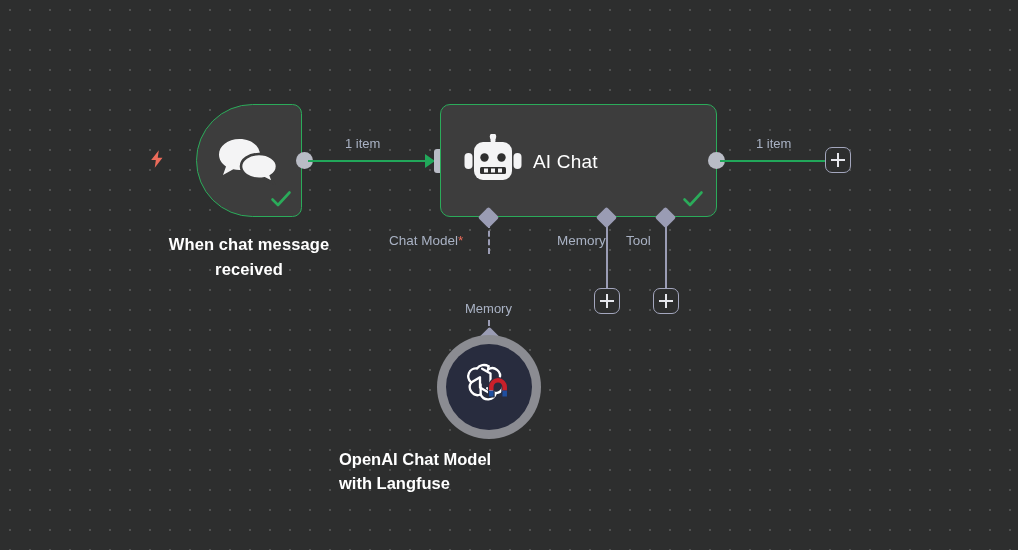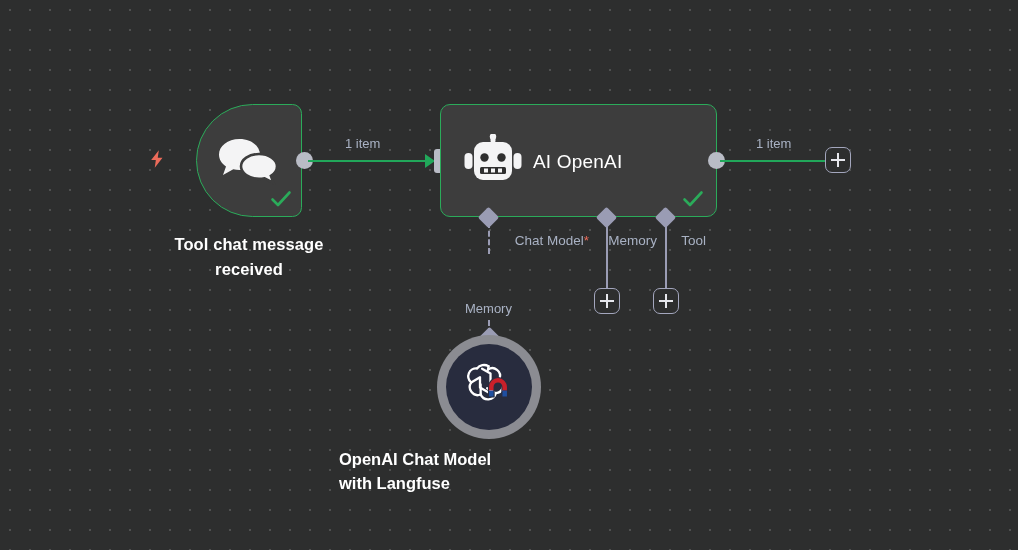--- a/index.html
+++ b/index.html
@@ -121,21 +121,21 @@
     height: 15px;
     background: #9a9cb4;
     transform: rotate(45deg);
     border-radius: 2px;
   }
   .sub-label {
     position: absolute;
     color: #a9b2c4;
     font-size: 13.5px;
     white-space: nowrap;
-    text-align: right;
+    text-align: left;
   }
   .req-star {
     color: #ec6b5a;
   }
 
   
   .vline {
     position: absolute;
     width: 2.5px;
     background: #9a9cb4;
@@ -220,21 +220,21 @@
       </div>
 
       <svg class="check" style="right:8px; bottom:5px;" viewBox="0 0 24 24">
         <path d="M3.5 12.5 L9 18 L20.5 5.5" fill="none" stroke="#2bab5a" stroke-width="2.6" stroke-linecap="round" stroke-linejoin="round"></path>
       </svg>
     </div>
   </div>
 
   <div class="out-dot" style="left:296px; top:152px;"></div>
 
-  <div class="node-title" style="left:149px; top:232px; width:200px;">Tool chat message
+  <div class="node-title" style="left:149px; top:232px; width:200px;">When chat message
 received</div>
 
   <div class="conn-line" style="left:308px; top:159.5px; width:122px;"></div>
   <div class="conn-arrow" style="left:425px; top:154px;"></div>
   <div class="conn-label" style="left:345px; top:136px;">1 item</div>
 
   <div class="in-port" style="left:434px; top:149px;"></div>
 
   <div class="node agent-node" style="left:440px; top:104px; width:277px; height:113px;">
     <div class="node-inner">
@@ -246,21 +246,21 @@
           <rect x="2.5" y="19" width="8" height="16" rx="4" fill="#f4f4f5"></rect>
           <rect x="51.5" y="19" width="8" height="16" rx="4" fill="#f4f4f5"></rect>
           <circle cx="22.5" cy="23.5" r="4.2" fill="#2f2f2f"></circle>
           <circle cx="39.5" cy="23.5" r="4.2" fill="#2f2f2f"></circle>
           <rect x="18" y="33" width="26" height="7" rx="1.5" fill="#2f2f2f"></rect>
           <rect x="22" y="34.5" width="4" height="4" fill="#f4f4f5"></rect>
           <rect x="29" y="34.5" width="4" height="4" fill="#f4f4f5"></rect>
           <rect x="36" y="34.5" width="4" height="4" fill="#f4f4f5"></rect>
         </svg>
       </div>
-      <div class="node-label-inline" style="left:92px; top:46px;">AI OpenAI</div>
+      <div class="node-label-inline" style="left:92px; top:46px;">AI Chat</div>
       <svg class="check" style="right:11px; bottom:5px;" viewBox="0 0 24 24">
         <path d="M3.5 12.5 L9 18 L20.5 5.5" fill="none" stroke="#2bab5a" stroke-width="2.6" stroke-linecap="round" stroke-linejoin="round"></path>
       </svg>
     </div>
   </div>
 
   <div class="out-dot" style="left:708px; top:152px;"></div>
 
   <div class="conn-line" style="left:720px; top:159.5px; width:105px;"></div>
   <div class="conn-label" style="left:756px; top:136px;">1 item</div>

